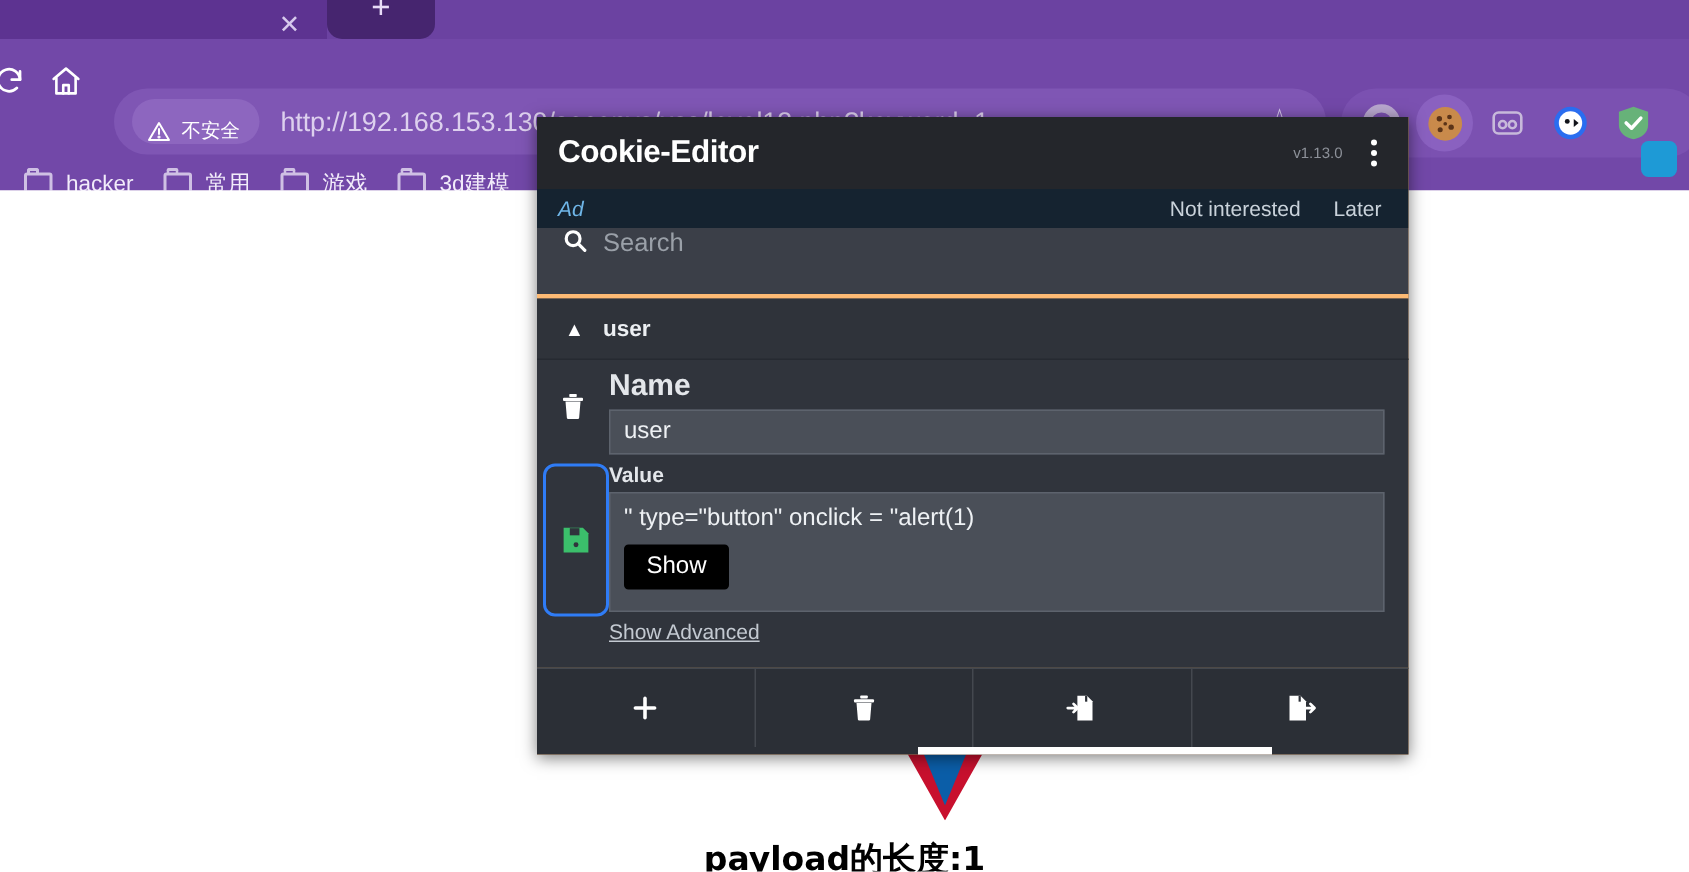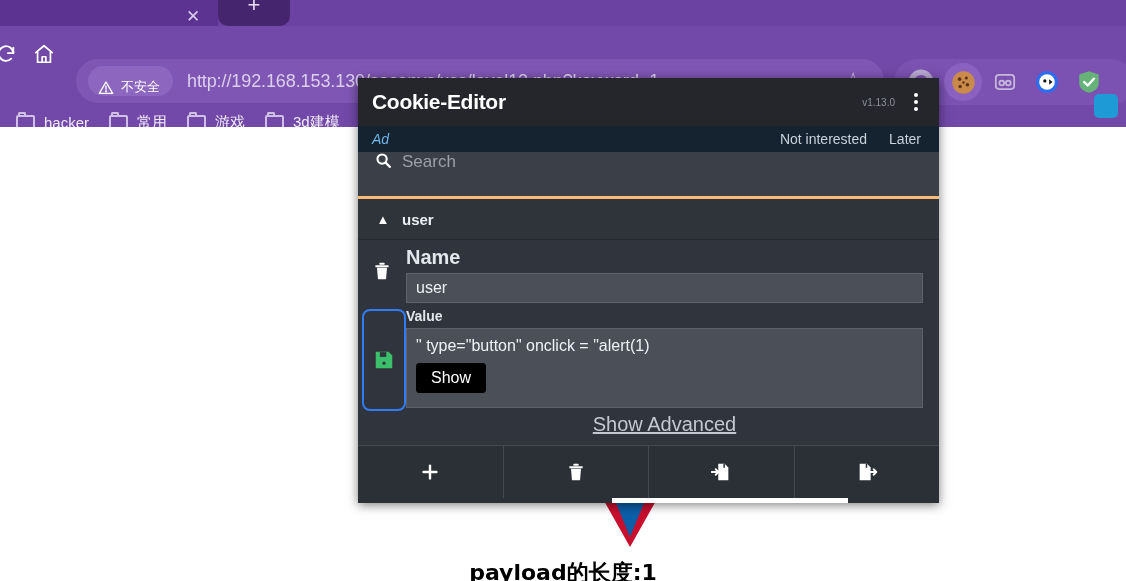--- a/index.html
+++ b/index.html
@@ -179,21 +179,21 @@
     height:80px;background:#4a4f58;border:1px solid #5d636d;color:#eef1f4;
     font-size:16px;padding:6px 9px;box-sizing:border-box;
   }
   .ta-line{color:#eef1f4;font-size:16px;line-height:22px;}
   .xss-save{
     margin-top:6px;background:#000000;color:#ffffff;border:1px solid #000;
     font-size:16px;padding:5px 14px;border-radius:3px;display:inline-block;
     font-family:"Liberation Sans", sans-serif;
   }
   .show-adv{
-    text-align:center;margin-top:5px;font-size:20px;color:#c3c9d1;
+    text-align:left;margin-top:5px;font-size:14px;color:#c3c9d1;
     text-decoration:underline;
   }
 
   .pop-toolbar{
     height:52px;background:#2b2f36;border-top:1px solid #44484f;display:flex;flex:0 0 auto;
   }
   .tb-btn{
     flex:1 1 0;display:flex;align-items:center;justify-content:center;color:#ffffff;
     border-right:1px solid #44484f;
   }

